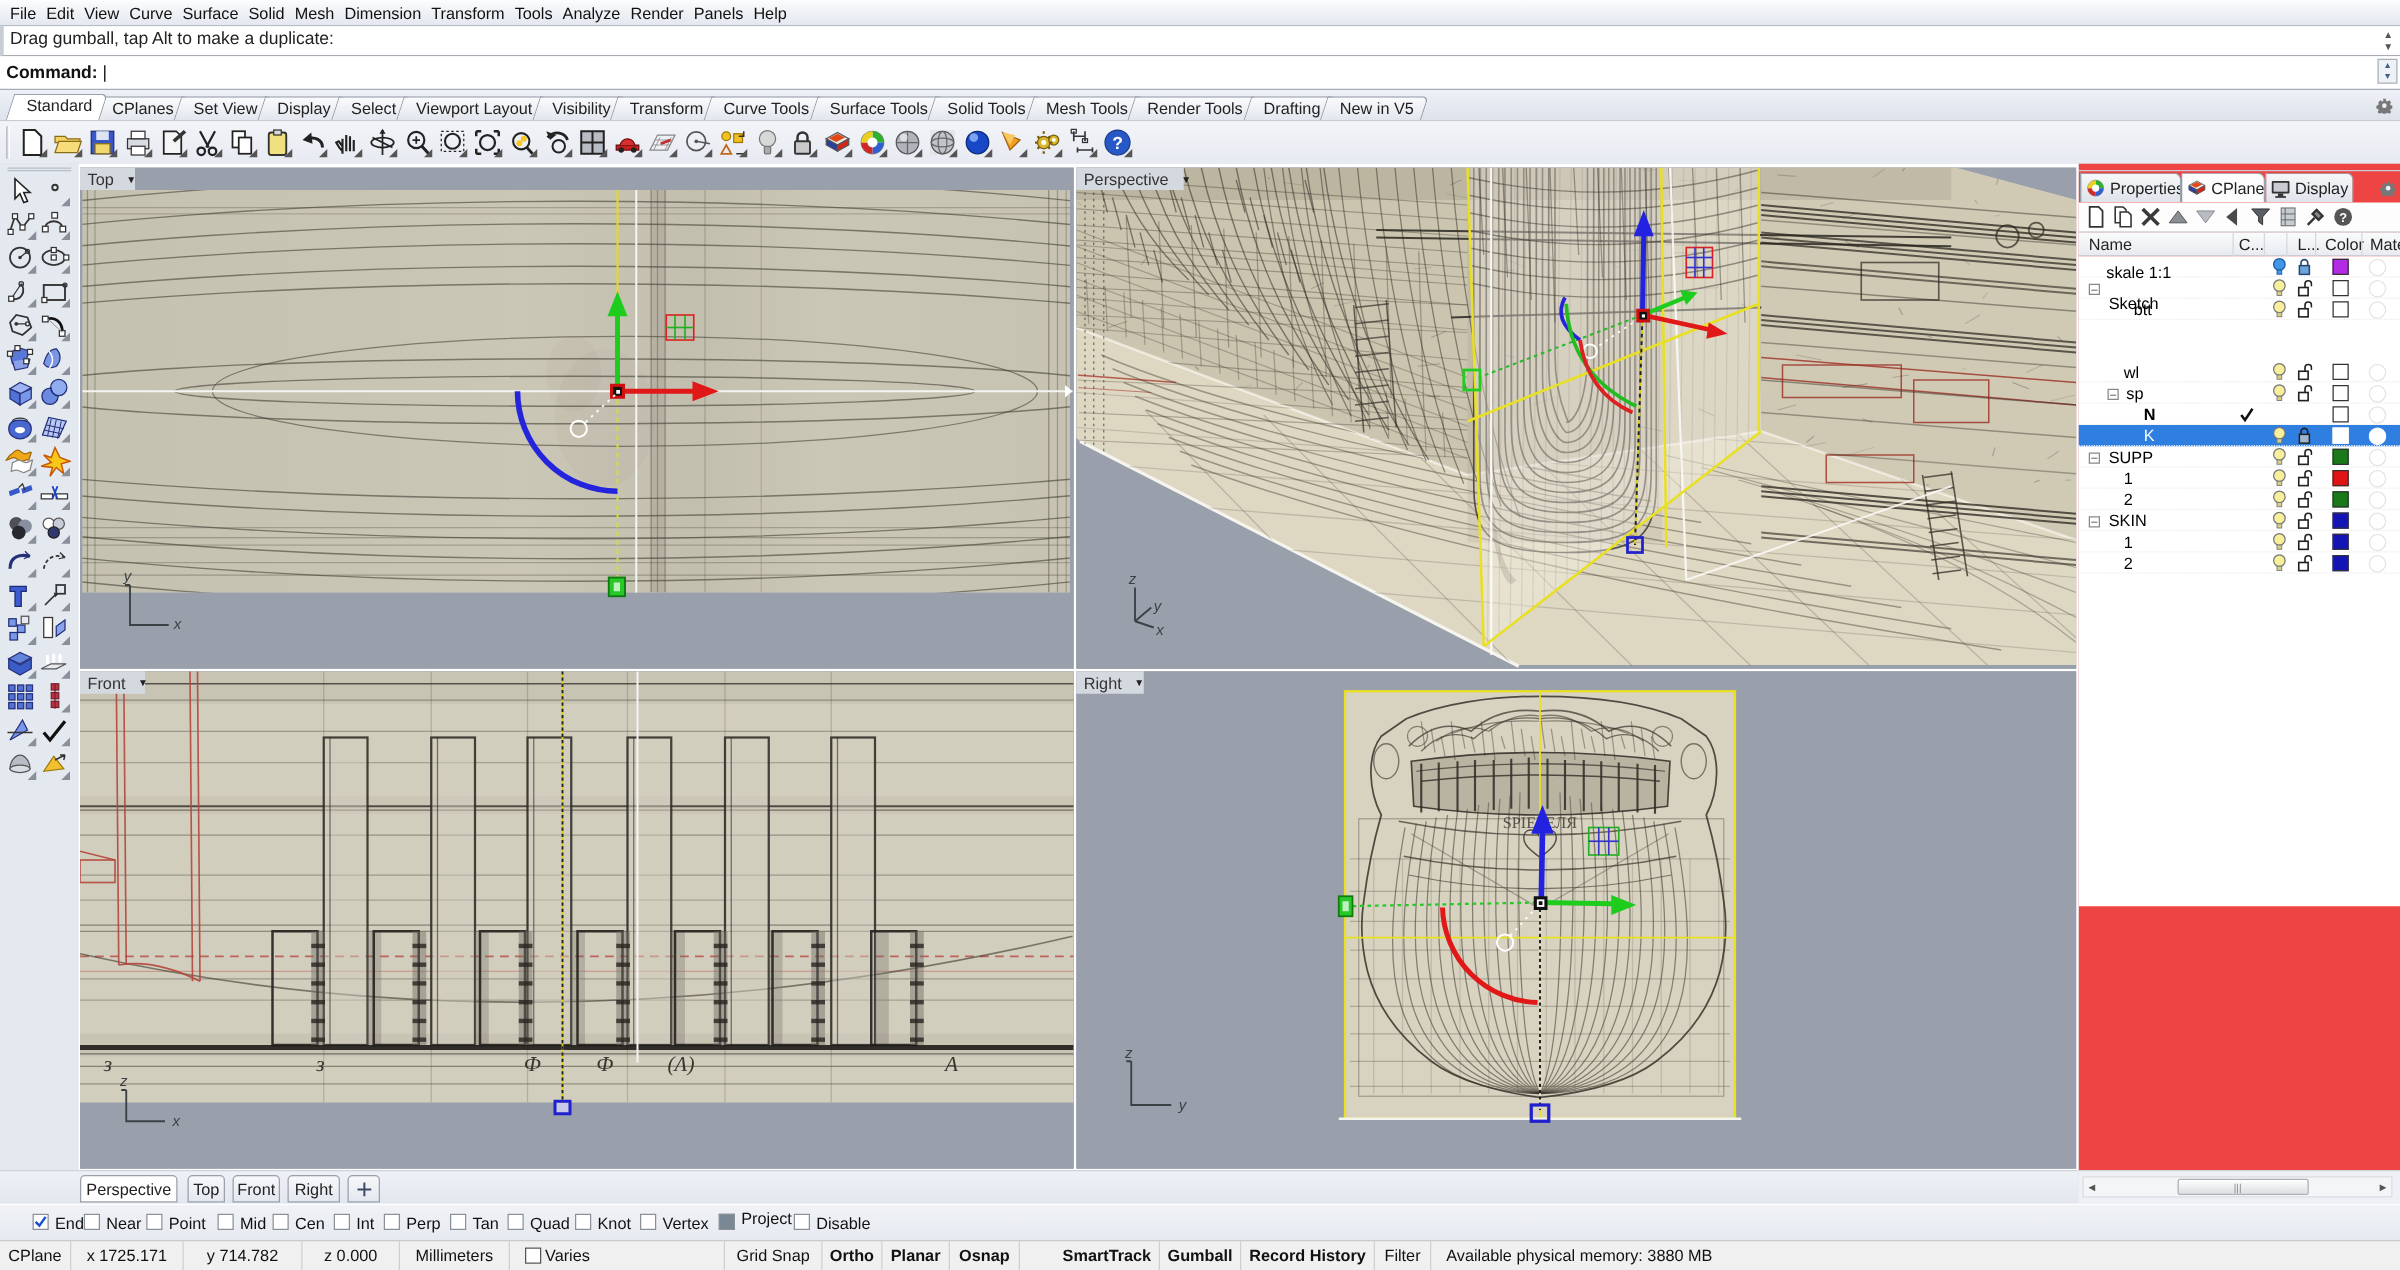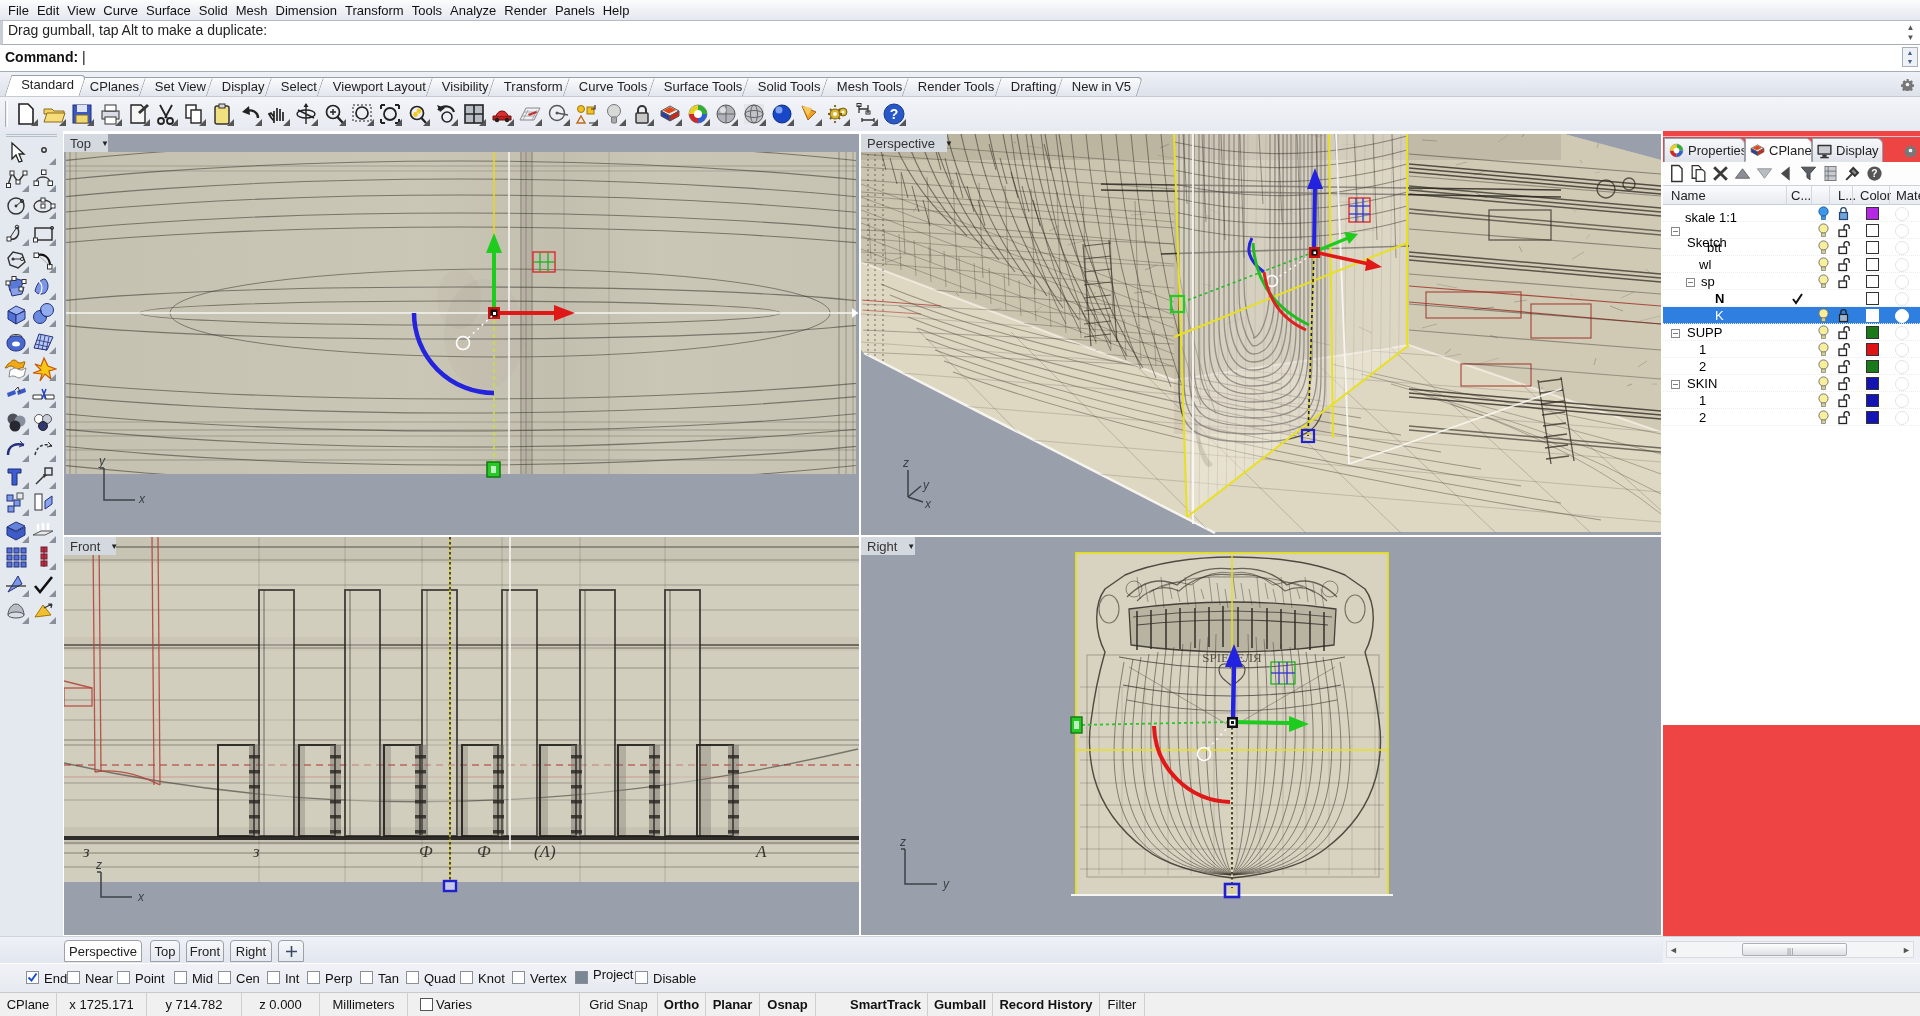--- a/index.html
+++ b/index.html
@@ -1461,21 +1461,21 @@
               <circle cx="6.5" cy="5.5" r="4.6" fill="#f8ef9a" stroke="#777"></circle>
               <rect x="4.6" y="10" width="3.8" height="3.4" fill="#d6cf86" stroke="#777" stroke-width=".7"></rect>
             </svg></span>
           <span style="position:absolute;left:174px;top:1px;"><svg width="13" height="15" viewBox="0 0 13 15">
               <rect x="2" y="7" width="7.5" height="6.5" fill="#fff" stroke="#222" stroke-width="1.3"></rect>
               <path d="M7 7V4.2a2.6 2.6 0 0 1 5.2 0V6" fill="none" stroke="#222" stroke-width="1.3"></path>
             </svg></span>
           <span style="position:absolute;left:203px;top:2px;width:13px;height:13px;background:#ffffff;border:1px solid #333;"></span>
           <span style="position:absolute;left:232px;top:2px;width:14px;height:14px;border-radius:50%;background:none;border:1px solid #e4e4e4;"></span>
         </div>
-        <div style="position:relative;height:17px;border-bottom:1px dotted #ececec;font-size:13px;">
+        <div style="position:relative;height:17px;border-bottom:1px dotted #ececec;font-size:13px;margin-top:33px;">
           <span style="position:absolute;left:36px;top:1px;">wl</span>
           <span style="position:absolute;left:154px;top:1px;"><svg width="13" height="15" viewBox="0 0 13 15">
               <circle cx="6.5" cy="5.5" r="4.6" fill="#f8ef9a" stroke="#777"></circle>
               <rect x="4.6" y="10" width="3.8" height="3.4" fill="#d6cf86" stroke="#777" stroke-width=".7"></rect>
             </svg></span>
           <span style="position:absolute;left:174px;top:1px;"><svg width="13" height="15" viewBox="0 0 13 15">
               <rect x="2" y="7" width="7.5" height="6.5" fill="#fff" stroke="#222" stroke-width="1.3"></rect>
               <path d="M7 7V4.2a2.6 2.6 0 0 1 5.2 0V6" fill="none" stroke="#222" stroke-width="1.3"></path>
             </svg></span>
           <span style="position:absolute;left:203px;top:2px;width:13px;height:13px;background:#ffffff;border:1px solid #333;"></span>
@@ -1656,12 +1656,13 @@
     <div class="sf" style="width:88px;justify-content:center;">Millimeters</div>
     <div class="sf" style="width:172px;justify-content:center;justify-content:flex-start;"><span style="width:13px;height:13px;border:1px solid #555;background:#fff;display:inline-block;margin-right:3px;"></span>Varies</div>
     <div class="sf" style="width:78px;justify-content:center;">Grid Snap</div>
     <div class="sf b" style="width:48px;justify-content:center;">Ortho</div>
     <div class="sf b" style="width:54px;justify-content:center;">Planar</div>
     <div class="sf b" style="width:56px;justify-content:center;">Osnap</div>
     <div class="sf b" style="width:84px;justify-content:center;margin-left:28px;">SmartTrack</div>
     <div class="sf b" style="width:65px;justify-content:center;">Gumball</div>
     <div class="sf b" style="width:107px;justify-content:center;">Record History</div>
     <div class="sf" style="width:45px;justify-content:center;">Filter</div>
+    <div class="sf" style="width:400px;justify-content:flex-start;border-right:none;">Available physical memory: 3880 MB</div>
   </div>
 </body></html>

